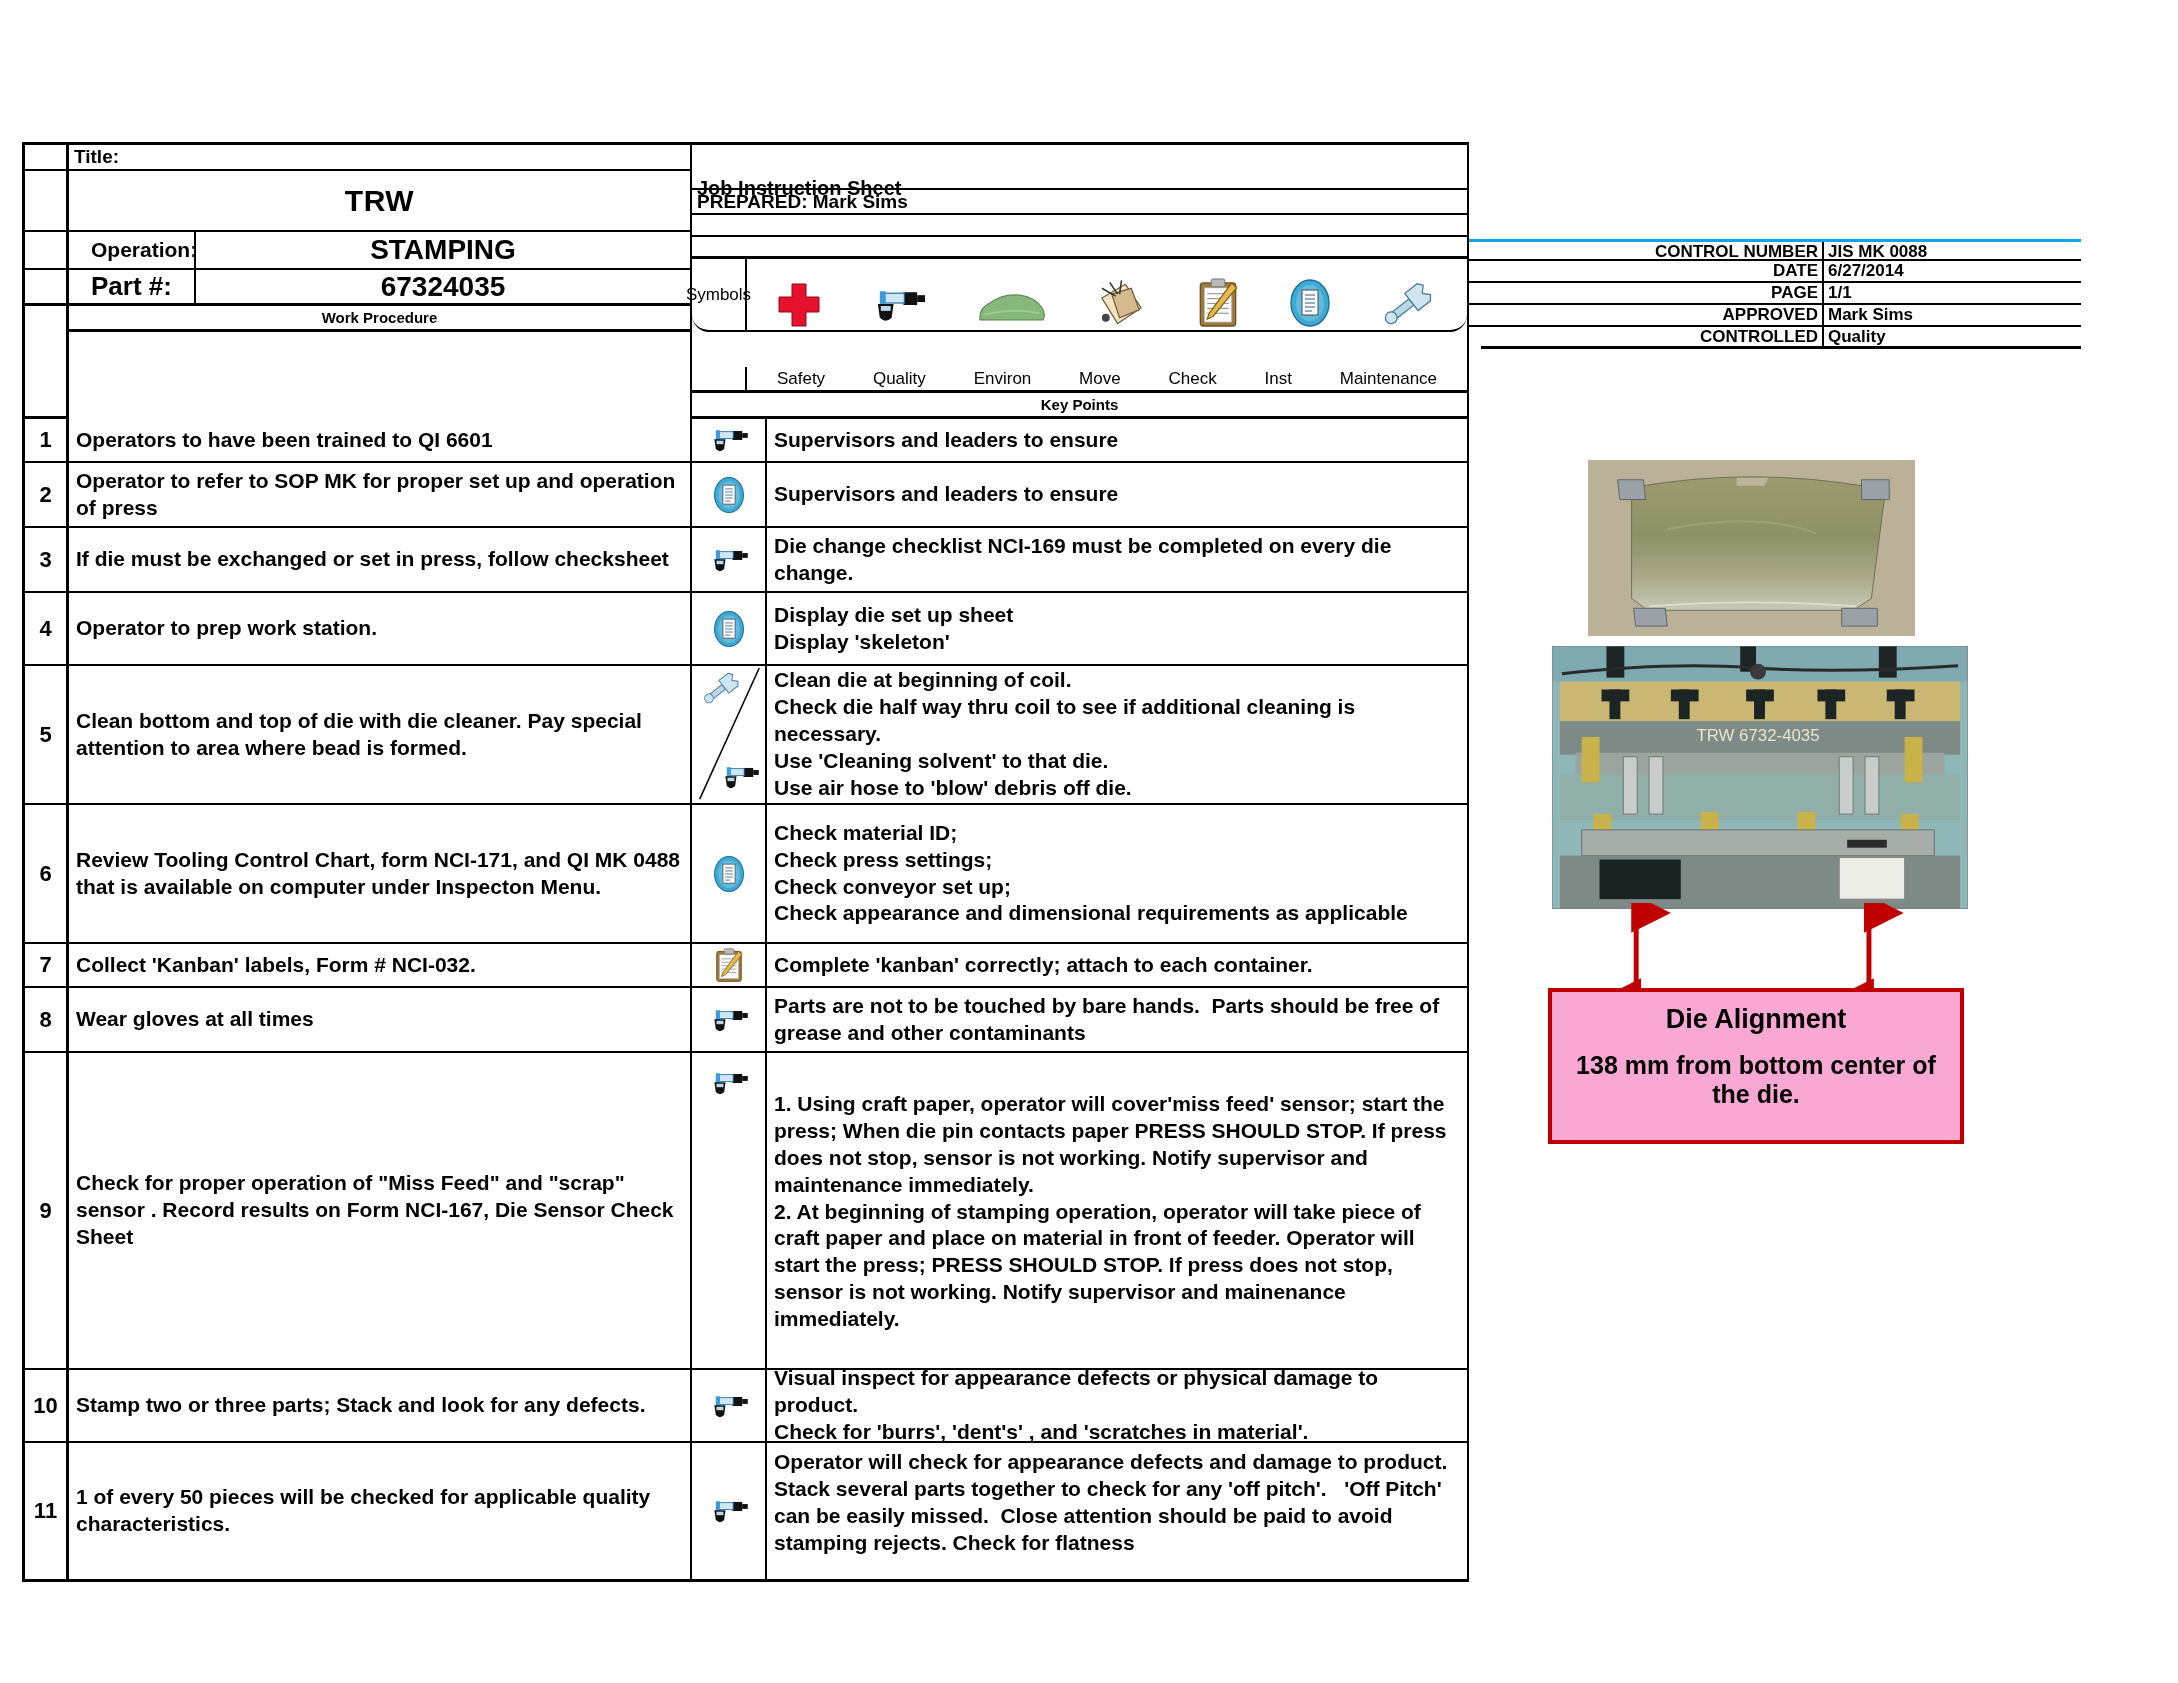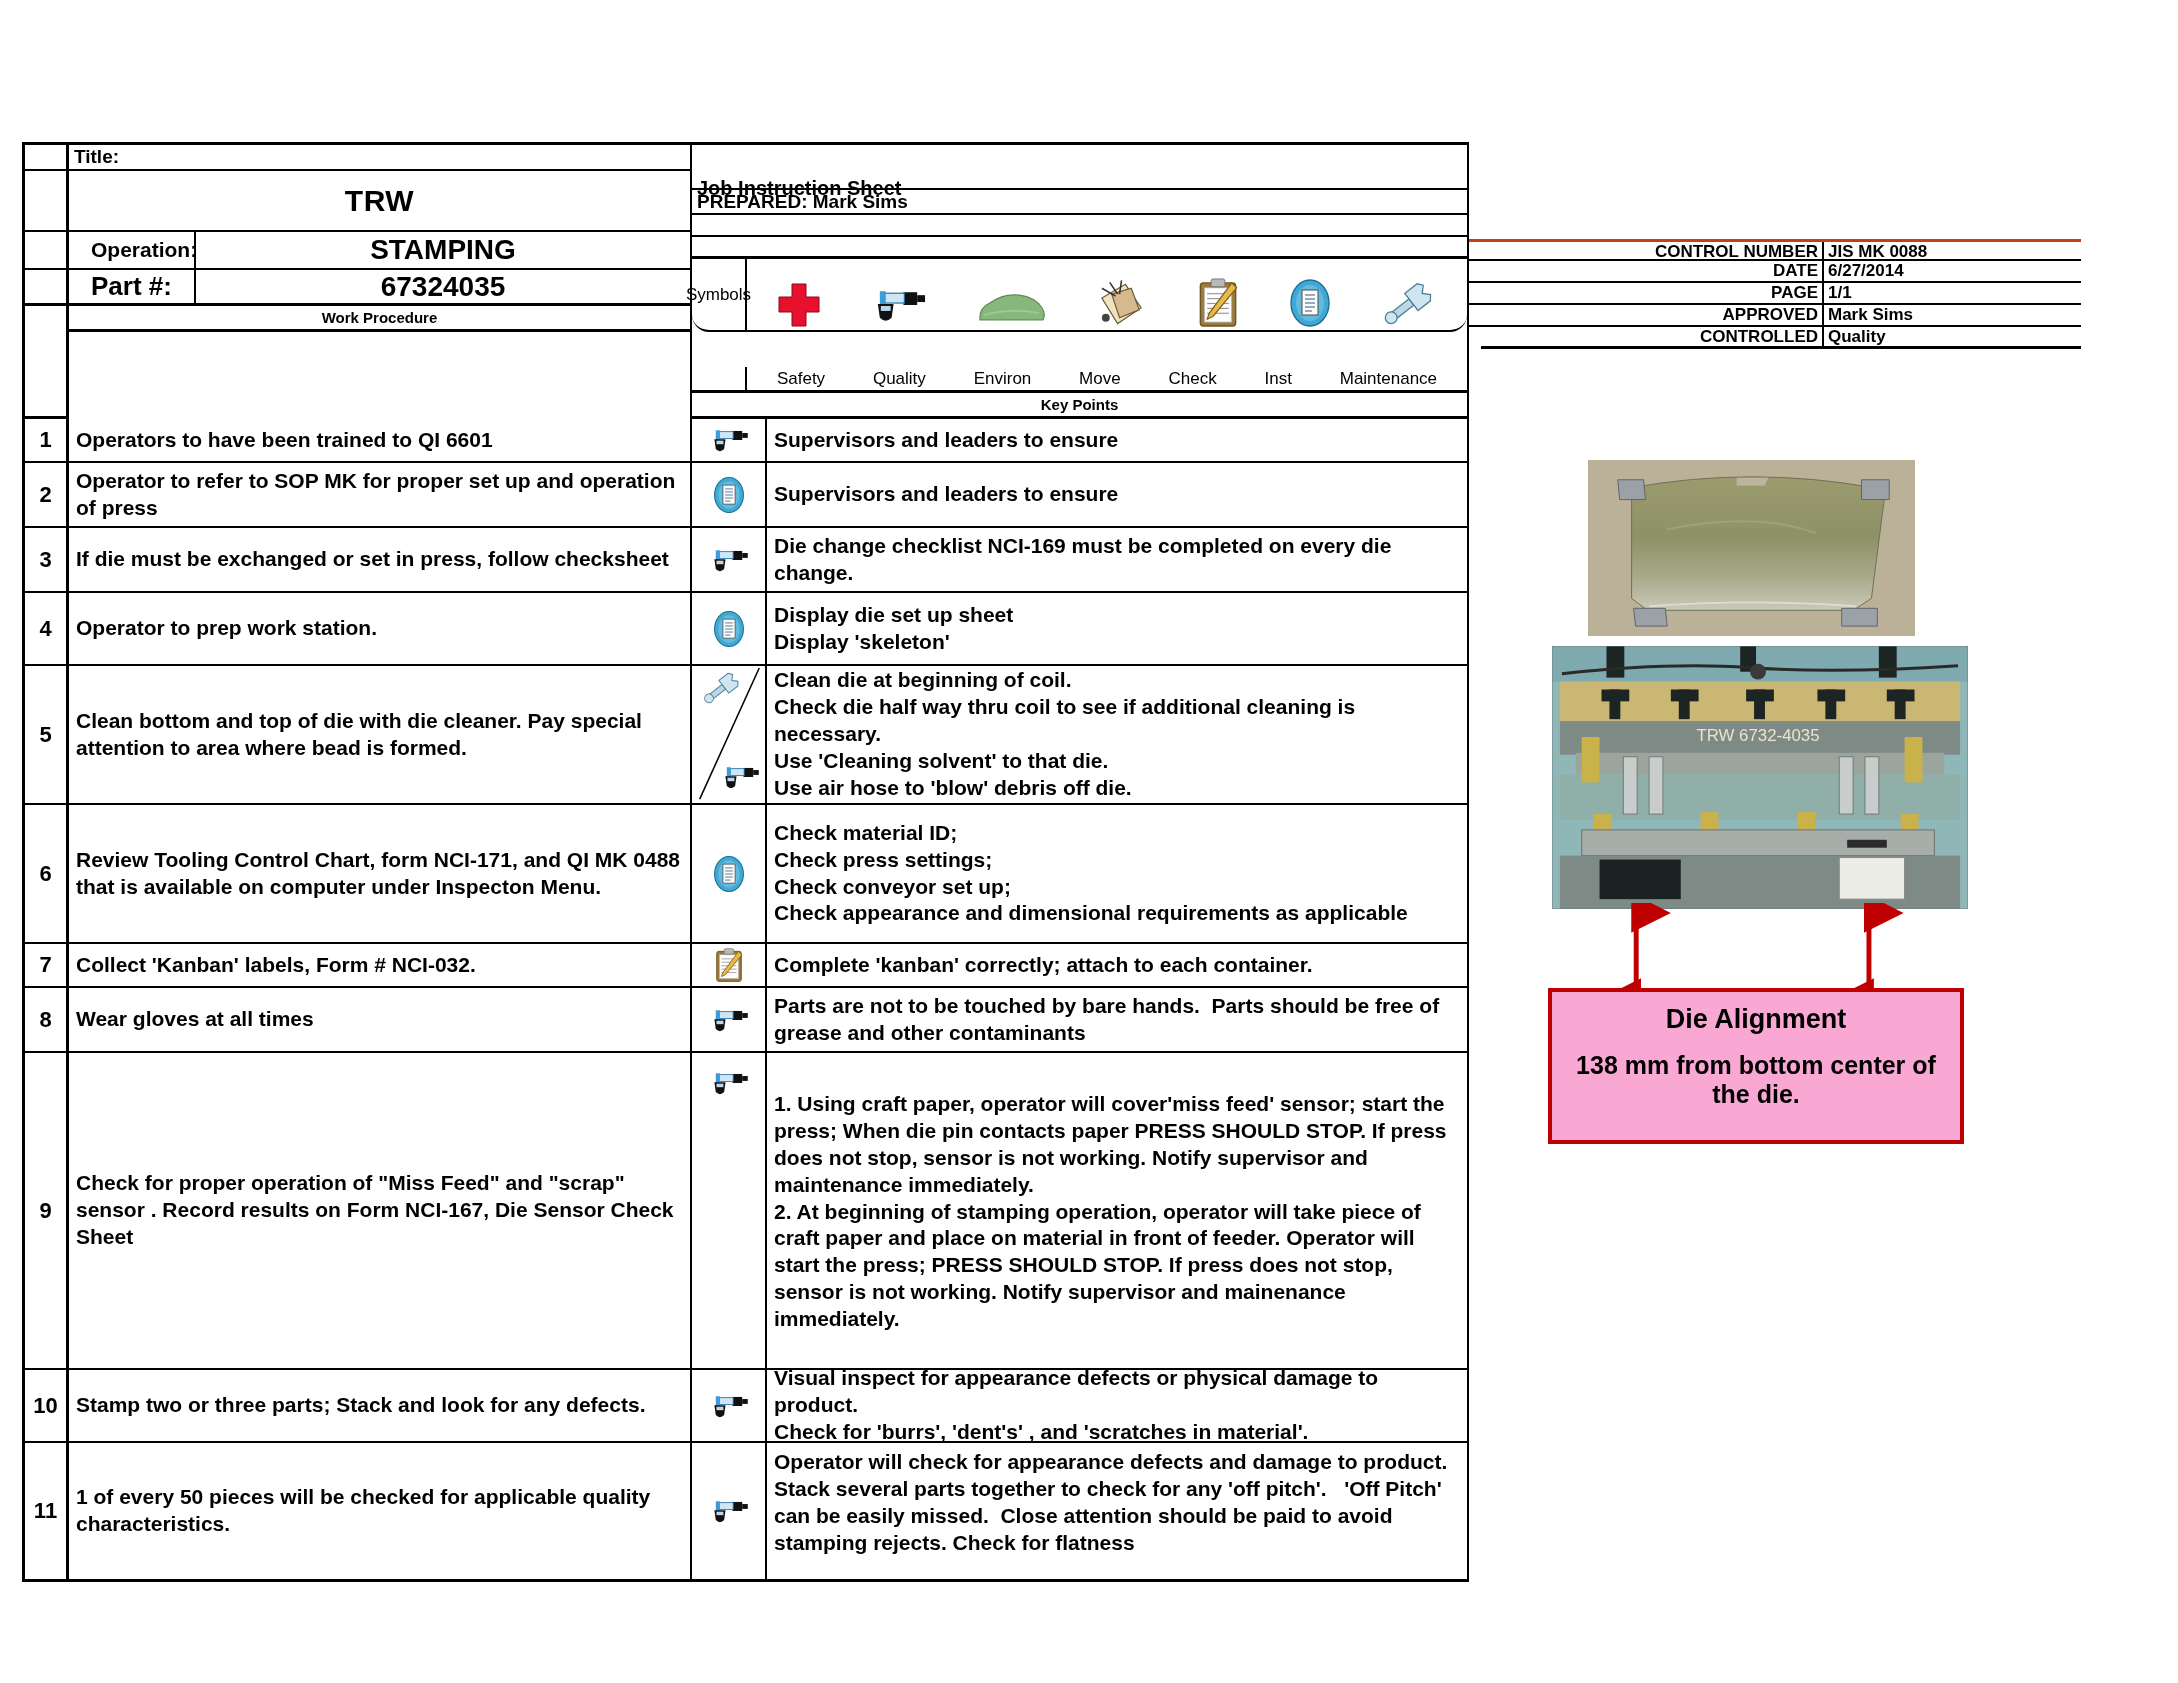--- a/index.html
+++ b/index.html
@@ -213,21 +213,21 @@
     min-height: 1247px;
   }
   .rc-hdr {
     border-top: 0;
   }
   .kv {
     display: flex; flex-direction: row;
     border-bottom: 2px solid #000;
     height: 22px;
   }
-  .kv.first { border-top: 3px solid #c2410c; }
+  .kv.first { border-top: 3px solid #0ea5e9; }
   .kv .k {
     flex: 1 1 auto;
     text-align: right;
     font-size: 17px; font-weight: bold;
     padding-right: 4px;
     line-height: 20px;
     white-space: nowrap;
     overflow: hidden;
   }
   .kv .v {

